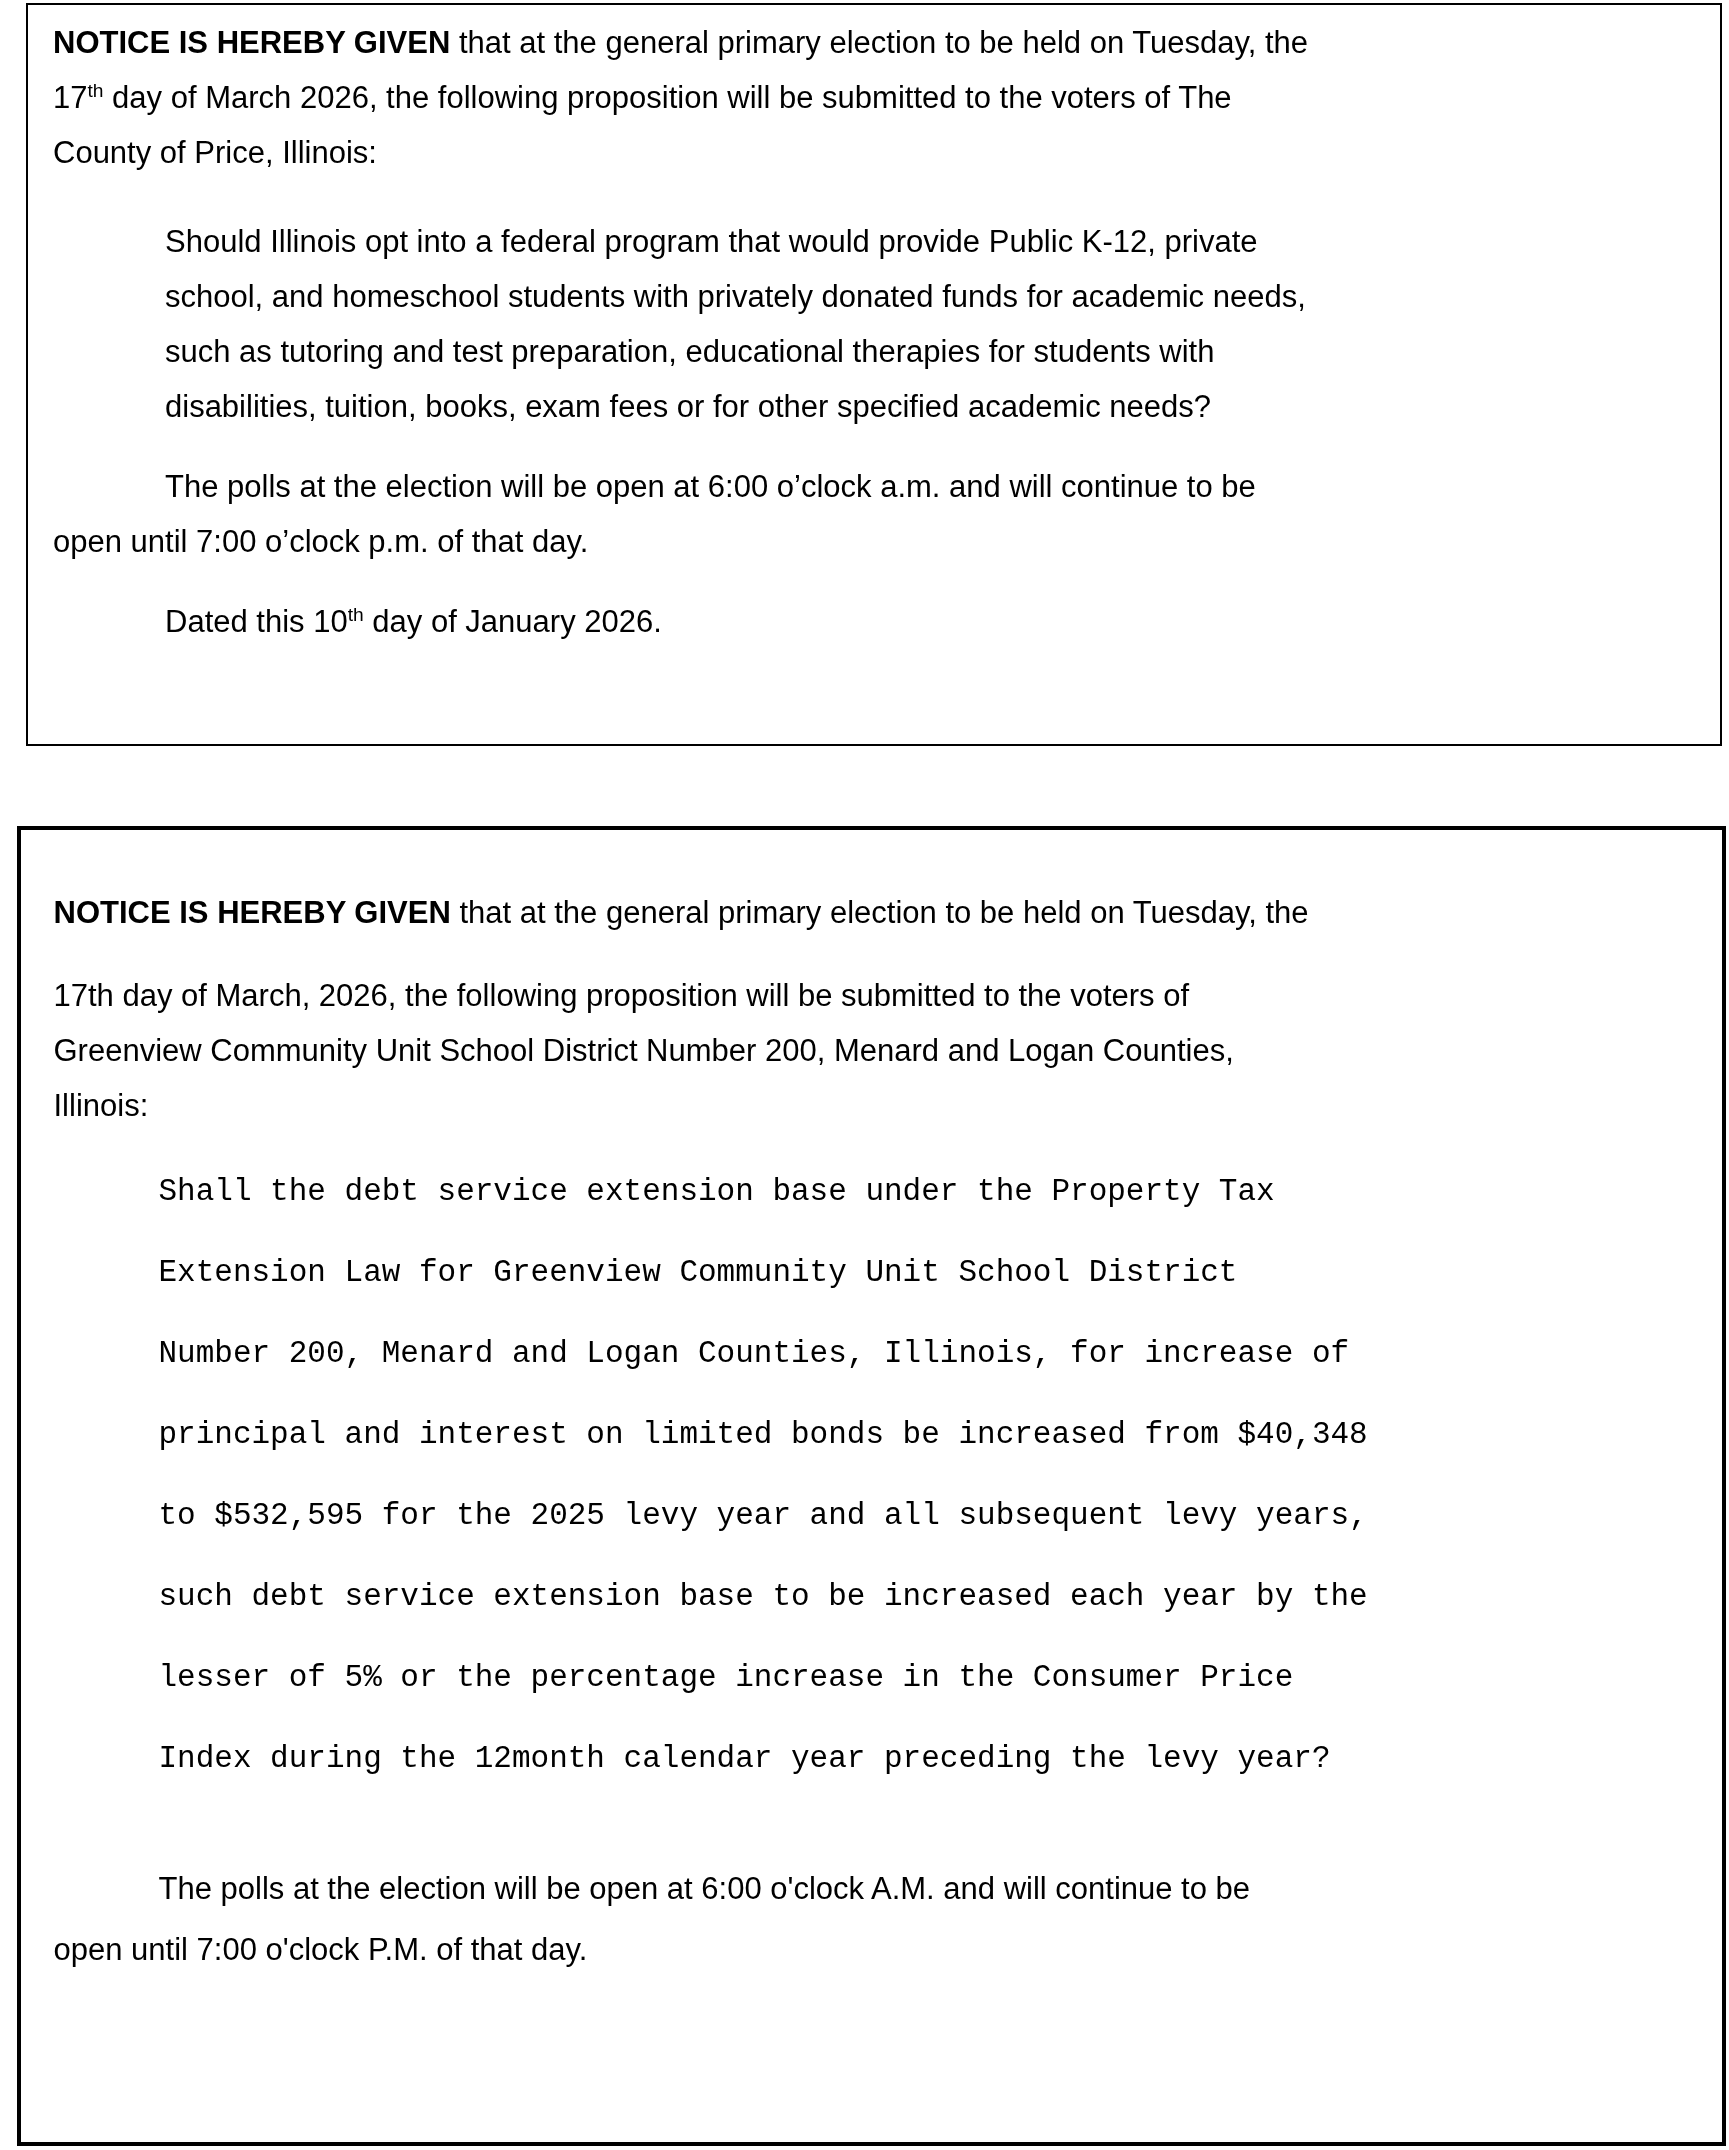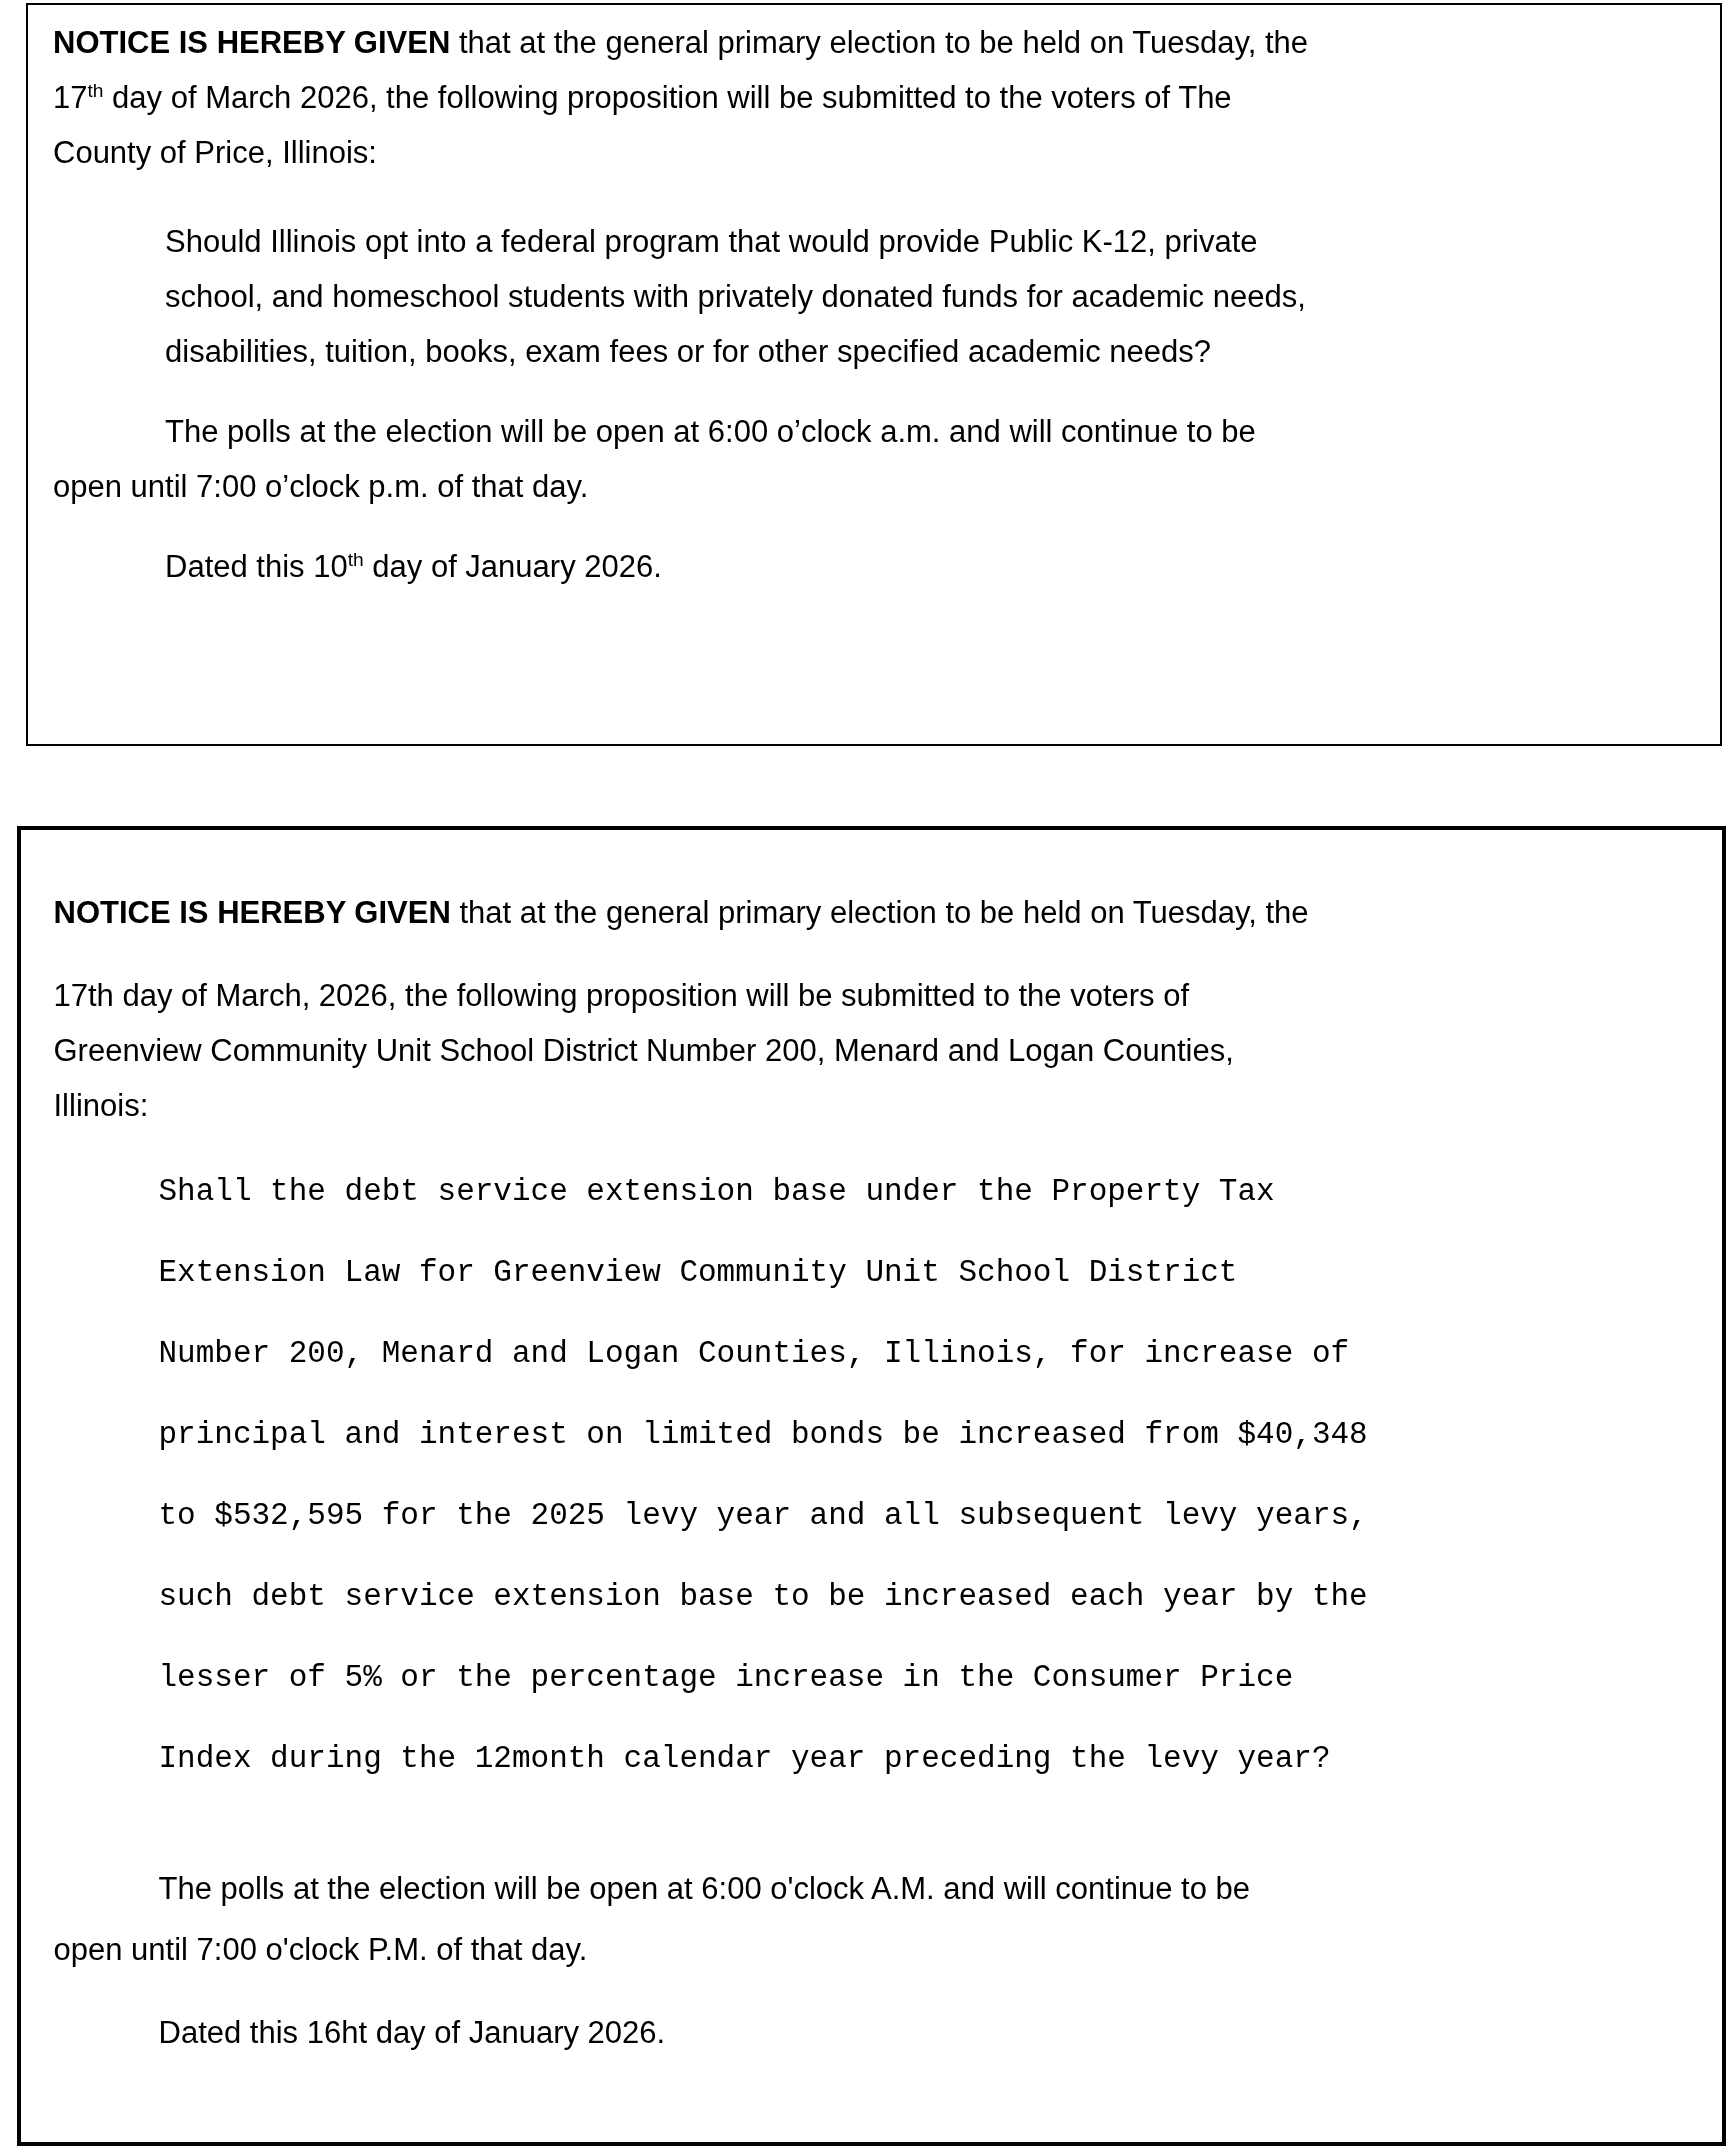--- a/index.html
+++ b/index.html
@@ -68,20 +68,21 @@
   <section class="notice-box box1">
     <div>
       <div class="line"><span class="bold">NOTICE IS HEREBY GIVEN</span><span> that at the general primary election to be held on Tuesday, the</span></div>
       <div class="line"><span>17</span><sup class="ord">th</sup><span> day of March 2026, the following proposition will be submitted to the voters of The</span></div>
       <div class="line">County of Price, Illinois:</div>
     </div>
 
     <div class="b1-question">
       <div class="line">Should Illinois opt into a federal program that would provide Public K-12, private</div>
       <div class="line">school, and homeschool students with privately donated funds for academic needs,</div>
+      <div class="line">such as tutoring and test preparation, educational therapies for students with</div>
       <div class="line">disabilities, tuition, books, exam fees or for other specified academic needs?</div>
     </div>
 
     <div class="b1-polls">
       <div class="line first">The polls at the election will be open at 6:00 o’clock a.m. and will continue to be</div>
       <div class="line">open until 7:00 o’clock p.m. of that day.</div>
     </div>
 
     <div class="b1-dated line"><span>Dated this 10</span><sup class="ord">th</sup><span> day of January 2026.</span></div>
   </section>
@@ -105,17 +106,16 @@
       <div class="qline">such debt service extension base to be increased each year by the</div>
       <div class="qline">lesser of 5% or the percentage increase in the Consumer Price</div>
       <div class="qline">Index during the 12month calendar year preceding the levy year?</div>
     </div>
 
     <div class="b2-polls">
       <div class="pline first">The polls at the election will be open at 6:00 o'clock A.M. and will continue to be</div>
       <div class="pline">open until 7:00 o'clock P.M. of that day.</div>
     </div>
 
-    <div class="b2-dated">Dated this 16ht day of January 2026.</div>
   </section>
 
 </div>
 
 
 </body></html>

